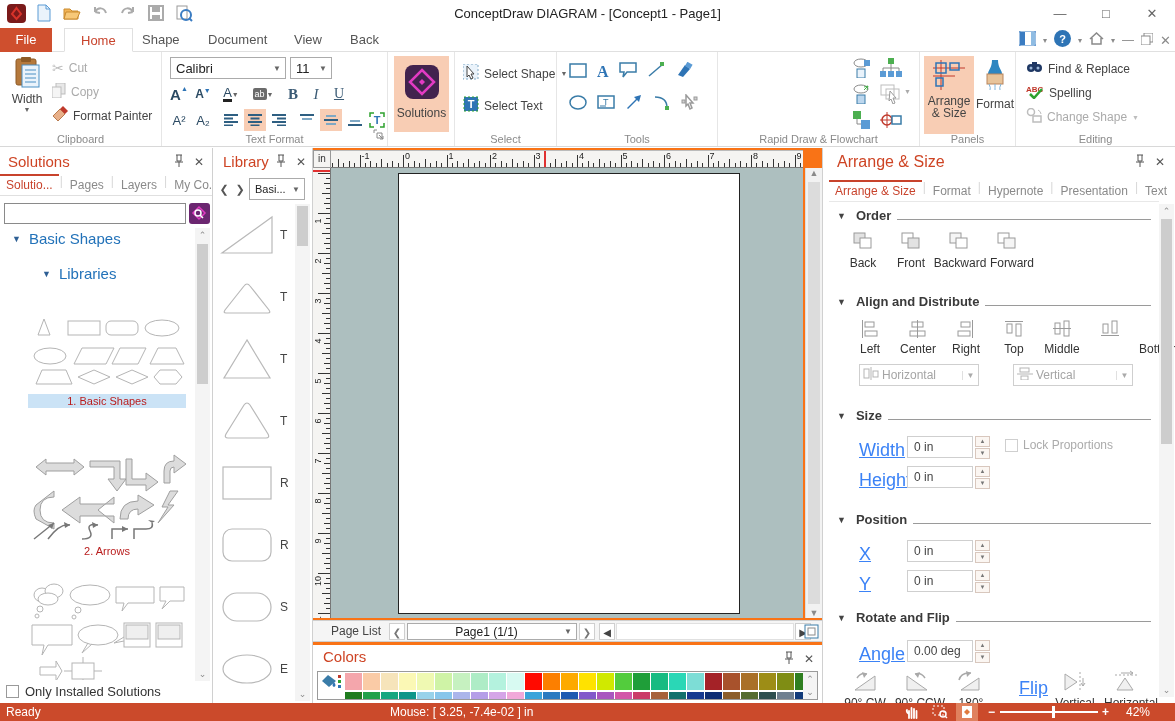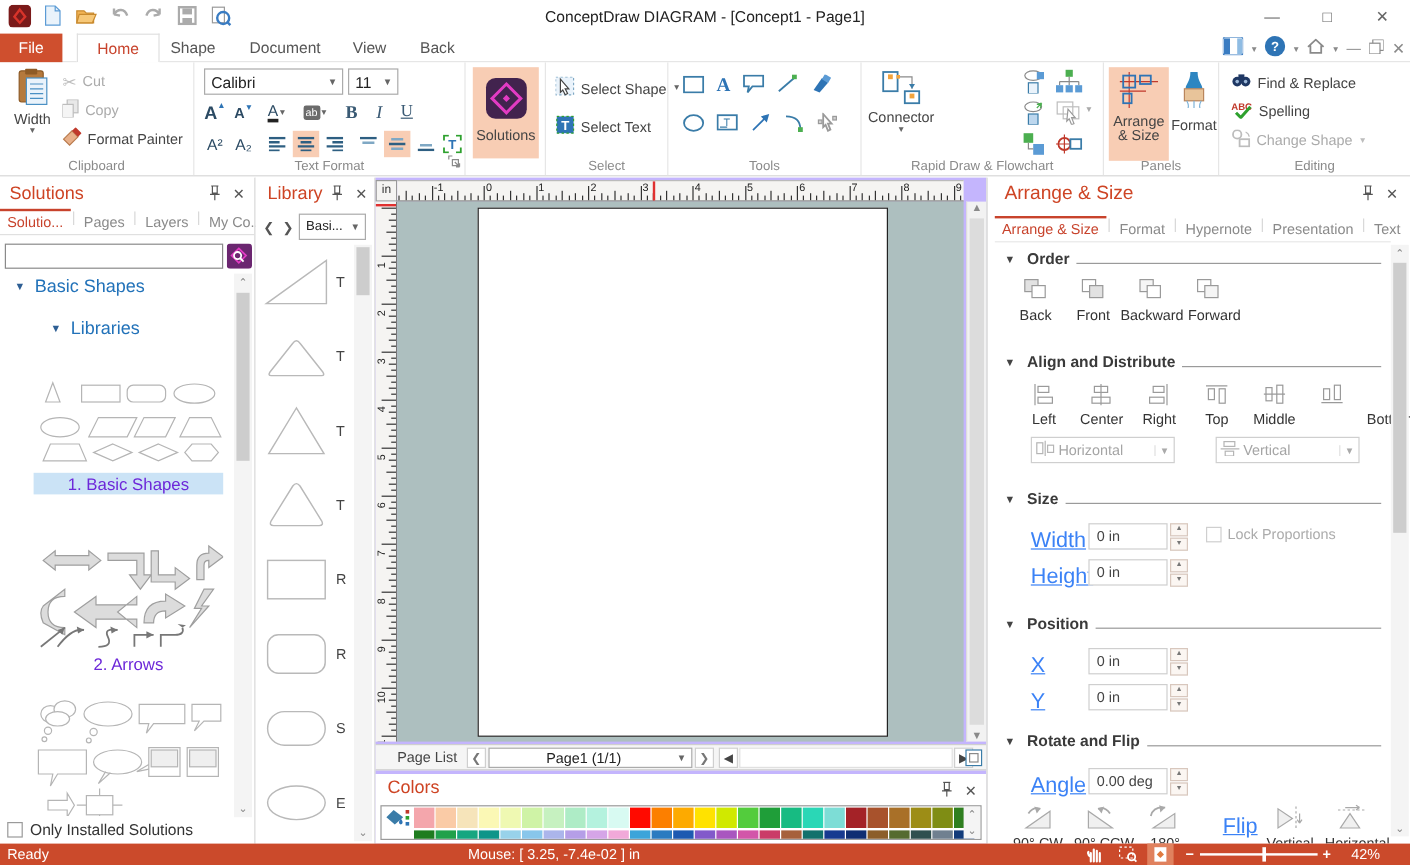--- a/index.html
+++ b/index.html
@@ -39,34 +39,34 @@
   
   .panel-title{font-size:15px;color:#CE4424;}
   .pin-close{position:absolute;top:6px;display:flex;gap:10px;color:#555;font-size:12px;align-items:center;}
   .ptab{padding:2px 6px 3px 6px;font-size:12px;color:#8a8a8a;border-top:2px solid transparent;white-space:nowrap;}
   .ptab.active{color:#C8432C;border-top:2px solid #C8432C;}
   .ptab-sep{color:#D8D8D8;padding:0 1px;}
   
   #solutions-panel{position:absolute;left:0;top:148px;width:213px;bottom:18px;background:#fff;border-right:1px solid #D0D0D0;}
   .tree-item{display:flex;align-items:center;gap:8px;color:#2272B9;font-size:15px;}
   .tree-arrow{color:#2E5F94;font-size:9px;}
-  .preview-caption{font-size:14px;color:#6d28d9;text-align:center;padding:1px 0;}
+  .preview-caption{font-size:11px;color:#b91c1c;text-align:center;padding:1px 0;}
   .preview-caption.sel{background:#CBE3F6;}
   .vscroll{position:absolute;width:15px;background:#F4F4F4;}
   .vscroll .arrow{position:absolute;left:0;right:0;height:14px;text-align:center;color:#8a8a8a;font-size:9px;line-height:14px;}
   .vscroll .thumb{position:absolute;left:2px;right:2px;background:#CDCDCD;}
   #only-installed{position:absolute;left:6px;bottom:4px;display:flex;align-items:center;gap:6px;font-family:"Liberation Serif",serif;font-size:13px;color:#333;}
   .checkbox{width:13px;height:13px;border:1px solid #9a9a9a;background:#fff;}
   
   #library-panel{position:absolute;left:213px;top:148px;width:100px;bottom:18px;background:#fff;border-right:1px solid #D0D0D0;}
   .lib-item{position:relative;height:62px;display:flex;align-items:center;}
   .lib-item .lbl{font-size:12px;color:#444;margin-left:3px;}
   .navbtn{width:14px;text-align:center;color:#555;font-size:11px;}
   
-  #center{position:absolute;left:313px;top:148px;width:509px;bottom:18px;background:#c4b5fd;}
+  #center{position:absolute;left:313px;top:148px;width:509px;bottom:18px;background:#f97316;}
   #corner{position:absolute;left:0;top:2px;width:18px;height:18px;border:1px solid #999;background:#F5F4F2;font-size:10px;color:#333;text-align:center;line-height:16px;}
   #h-ruler{position:absolute;left:18px;top:2px;width:472px;height:18px;background:#F5F4F2;border-top:1px solid #BBB;border-bottom:1px solid #777;overflow:hidden;}
   #v-ruler{position:absolute;left:0;top:20px;width:18px;height:450px;background:#F5F4F2;border-right:1px solid #777;overflow:hidden;}
   .tick{position:absolute;background:#333;}
   .ruler-num{position:absolute;font-size:9px;color:#222;}
   #canvas{position:absolute;left:18px;top:20px;width:472px;height:450px;background:#ADBFBF;overflow:hidden;}
   #page{position:absolute;background:#fff;border:1px solid #222;}
   #canvas-vscroll{position:absolute;right:0;top:20px;width:17px;height:450px;background:#F2F2F2;border-left:1px solid #DDD;}
   
   #pagebar{position:absolute;left:0;top:472px;width:100%;height:22px;background:#F5F5F5;border-top:1px solid #CFCFCF;border-bottom:1px solid #CFCFCF;font-size:12px;color:#444;}
@@ -392,33 +392,20 @@
         <span><svg width="18" height="16">
               <path d="M5 1 L12 9 L9 9 L11 14 L9 15 L7 10 L5 12 Z" fill="#fff" stroke="#9a9a9a" stroke-width="1.5"></path>
               <rect x="1" y="6" width="3" height="3" fill="#D0D0D0" stroke="#9a9a9a"></rect>
               <rect x="13" y="3" width="3" height="3" fill="#D0D0D0" stroke="#9a9a9a"></rect>
             </svg></span>
       </div>
       <div class="rgroup-label">Tools</div>
     </div>
 
     <div class="rgroup" style="left:718px;width:202px;">
-      <div class="bigbtn" style="left:4px;top:4px;width:58px;height:80px;">
-        <svg width="34" height="30" style="margin-top:2px;">
-            <rect x="2" y="2" width="12" height="16" fill="none" stroke="#3A7CA8" stroke-width="1.5"></rect>
-            <rect x="20" y="18" width="12" height="10" fill="none" stroke="#3A7CA8" stroke-width="1.5"></rect>
-            <path d="M14 6 H26 V16" fill="none" stroke="#8a8a8a"></path>
-            <path d="M26 16 l-2.5 -4 h5 Z" fill="#3A7CA8"></path>
-            <rect x="6" y="4" width="4" height="4" fill="#F2A33C"></rect>
-            <rect x="24" y="20" width="4" height="4" fill="#F2A33C"></rect>
-            <rect x="13" y="4.5" width="3" height="3" fill="#F2A33C"></rect>
-          </svg>
-        <div>Connector</div>
-        <div class="carat">▼</div>
-      </div>
       <div class="abs" style="left:134px;top:6px;">
         <span class="abs" style="left:0;top:0;"><svg width="20" height="20">
               <ellipse cx="9" cy="5" rx="7" ry="4" fill="none" stroke="#8a8a8a"></ellipse>
               <rect x="5" y="11" width="8" height="9" fill="#EAF3FB" stroke="#3A7CA8"></rect>
               <rect x="12" y="2" width="6" height="6" fill="#5B9BD5"></rect>
             </svg></span>
         <span class="abs" style="left:28px;top:0;"><svg width="22" height="20">
               <rect x="8" y="0" width="6" height="6" fill="#4CAF50"></rect>
               <path d="M11 6 V10 M3 10 H19 M3 10 V13 M11 10 V13 M19 10 V13" stroke="#8a8a8a" fill="none"></path>
               <rect x="0" y="13" width="6" height="6" fill="#5B9BD5"></rect>

